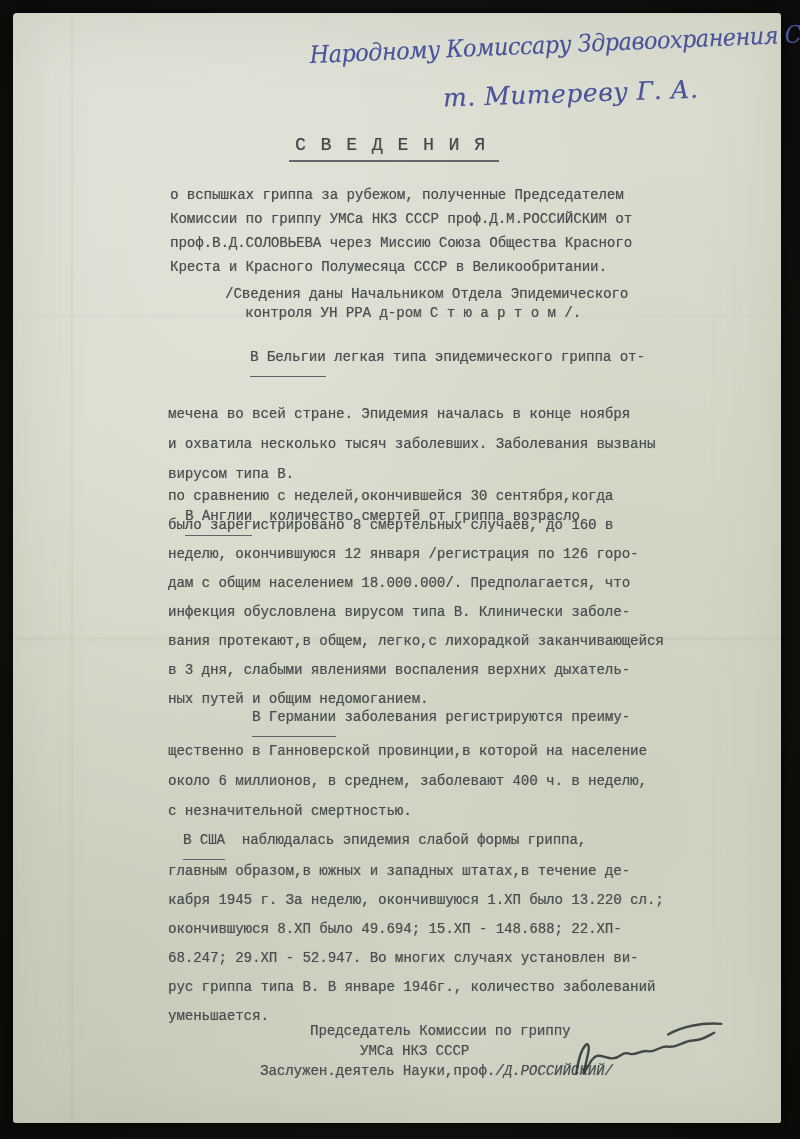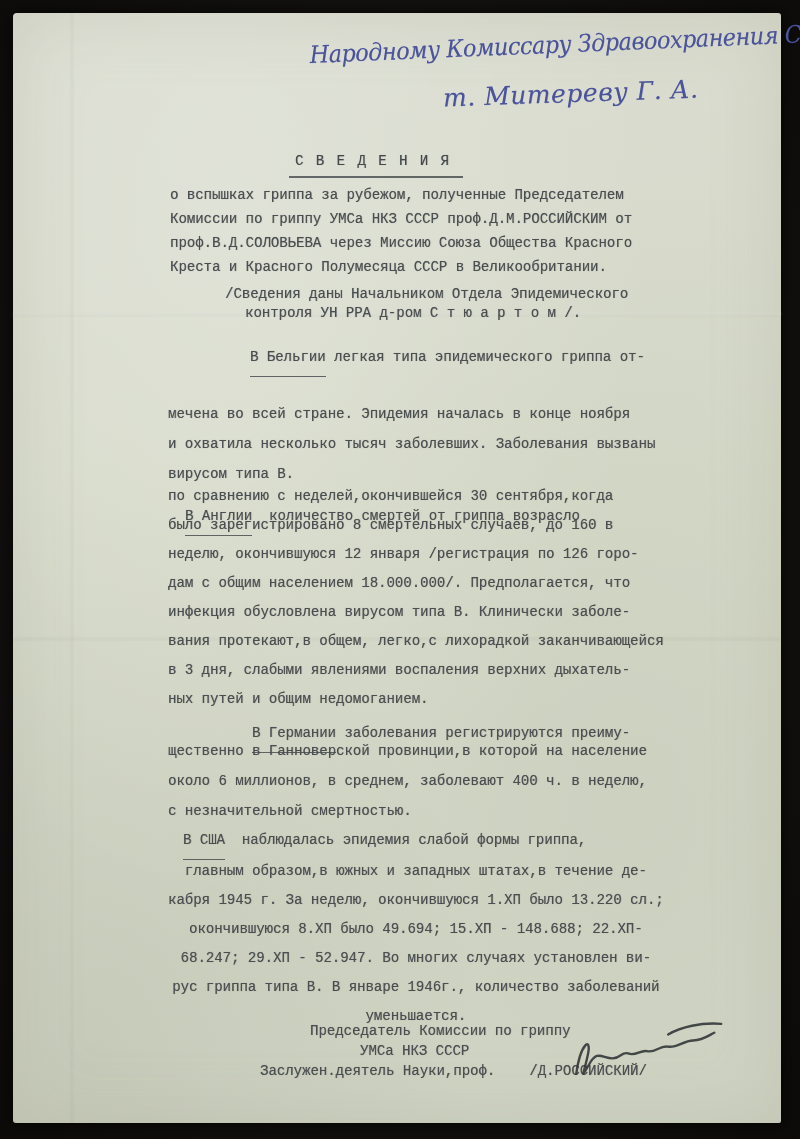--- a/index.html
+++ b/index.html
@@ -24,41 +24,41 @@
 
   .tw{position:absolute;color:#4a4e50;font-size:14px;line-height:24px;white-space:pre;
       text-shadow:.4px .4px .7px rgba(72,76,78,.55);}
   .u{border-bottom:1.6px solid rgba(74,78,80,.85);padding-bottom:11px;}
 
   .hand{position:absolute;font-family:"DejaVu Serif",serif;font-style:italic;
         color:#4b549b;white-space:nowrap;text-shadow:.3px .3px .5px rgba(70,80,150,.4);}
   .hand.l1{left:296px;top:28px;font-size:24px;transform:rotate(-2.4deg) scaleX(.93);transform-origin:left top;letter-spacing:-.5px;}
   .hand.l2{left:430px;top:66px;font-size:25px;transform:rotate(-2deg);letter-spacing:.5px;}
 
-  .title{left:276px;top:136px;font-size:14px;letter-spacing:2px;color:#44484b;
+  .title{left:276px;top:120px;font-size:18px;letter-spacing:2px;color:#44484b;
          border-bottom:2px solid rgba(68,72,75,.8);padding:0 12px 3px 6px;}
 
   .intro{left:157px;top:170px;}
   .note{left:212px;top:272px;line-height:19px;}
   .note .ind{display:block;padding-left:20px;}
 
   .sec-line{line-height:24px;}
   .belgium-first{left:237px;top:332px;}
   .belgium-body{left:155px;top:361px;line-height:30px;margin-top:25px;}
   .england-first{left:172px;top:452px;margin-top:39px;}
   .england-body{left:155px;top:469px;line-height:29px;}
-  .germany-first{left:239px;top:708px;text-align:center;}
+  .germany-first{left:239px;top:692px;text-align:center;}
   .germany-body{left:155px;top:723px;line-height:30px;}
   .usa-first{left:170px;top:815px;}
-  .usa-body{left:155px;top:844px;line-height:29px;text-align:center;}
+  .usa-body{left:155px;top:844px;line-height:29px;}
 
   .sig1{left:297px;top:1008px;line-height:20px;}
   .sig2{left:347px;top:1028px;line-height:20px;}
   .sig3{left:247px;top:1048px;line-height:20px;}
-  .sig3 .right{margin-left:34px;}
+  .sig3 .right{font-style:italic;}
   .autograph{position:absolute;left:545px;top:1008px;width:180px;height:60px;transform:rotate(-7deg);}
   .autograph path{stroke:#2f3336;stroke-width:2.4;fill:none;stroke-linecap:round;opacity:.88;}
 </style>
 </head>
 <body>
 
 <div class="stage">
   <div class="paper">
     <div class="crease h1"></div>
     <div class="crease h2"></div>

